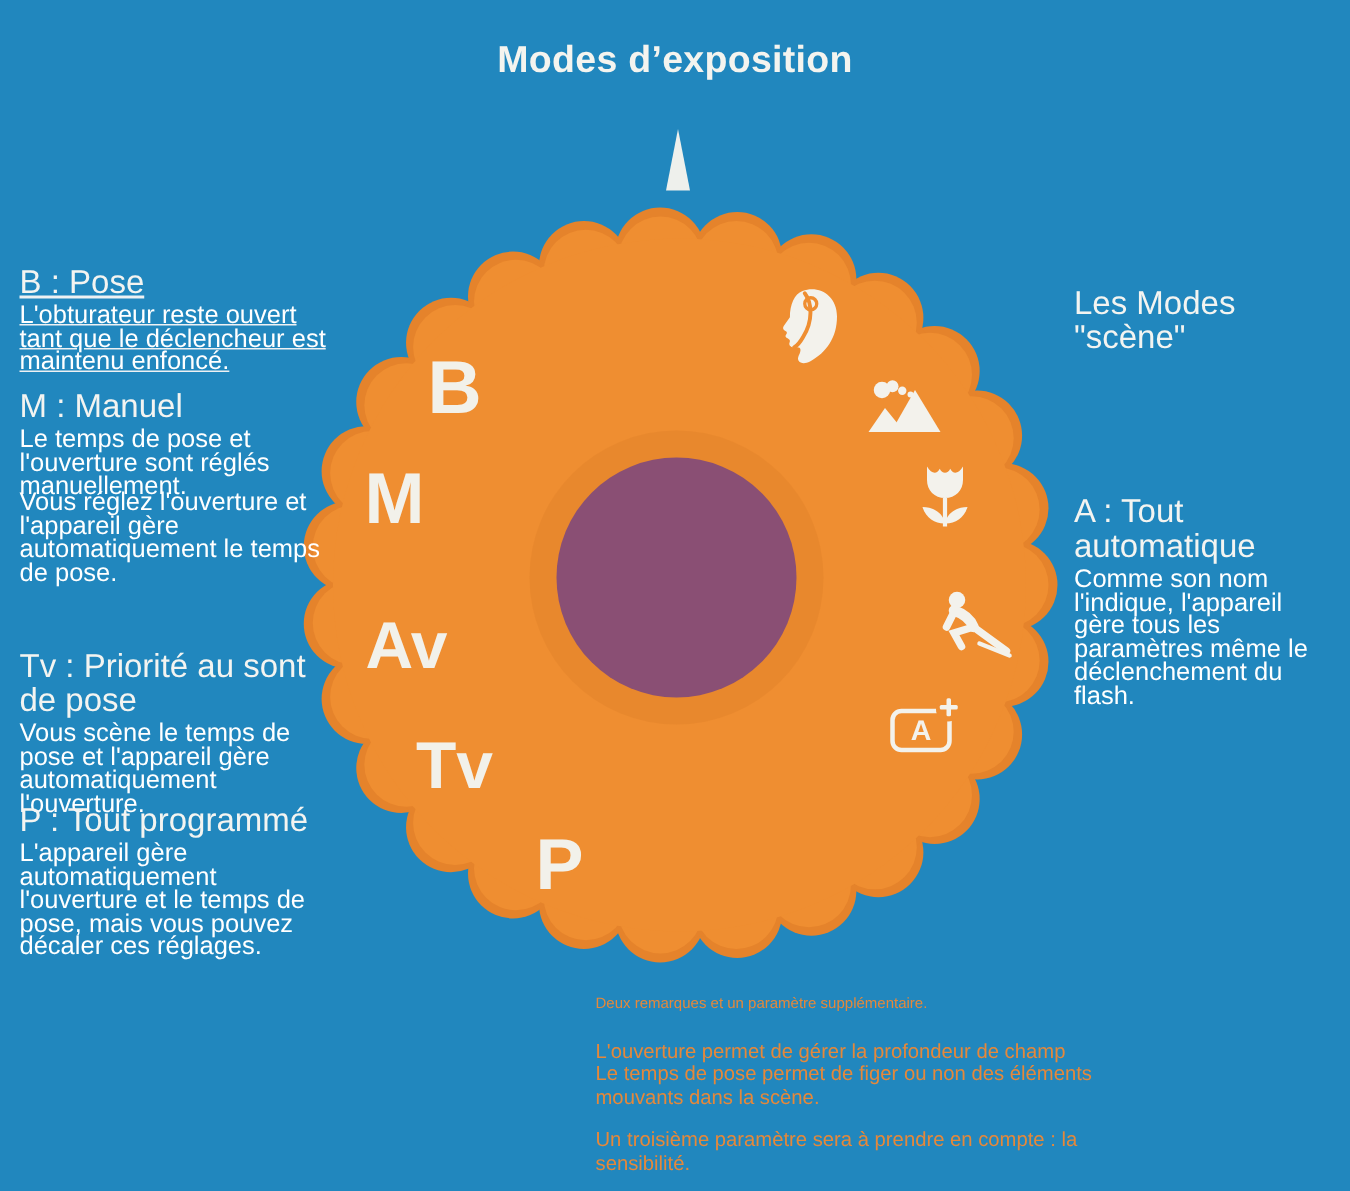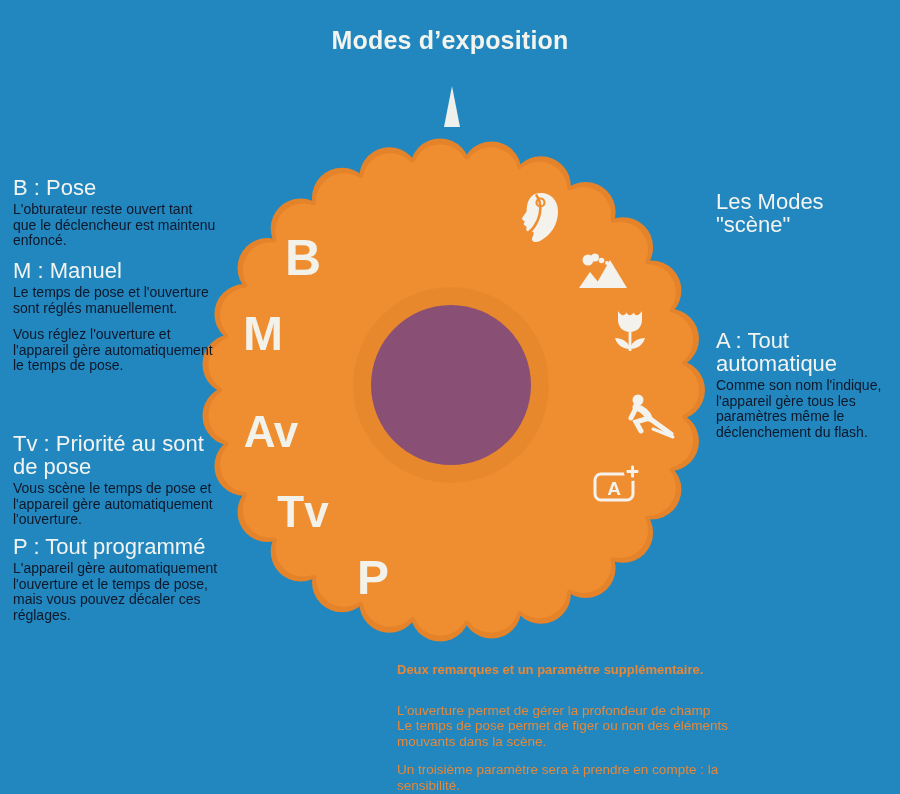--- a/index.html
+++ b/index.html
@@ -25,30 +25,30 @@
   }
   #dial{position:absolute;left:188px;top:125px;}
   .txt-col .section{position:absolute;color:#eef1f3;}
   .left-col .section{left:13px;width:206px;}
   .right-col .section{left:716px;width:172px;}
   .section h2{
     margin:0 0 3px 0;
     font-size:22px;line-height:23px;font-weight:normal;color:#f3f4f1;
   }
   .section p{
-    margin:0;font-size:14px;line-height:15.5px;color:#0f172a;
-  }
-  .sec-b{top:176px;} .sec-m{top:259px;} .sec-av{top:327px;}
+    margin:0;font-size:17px;line-height:15.5px;color:#ffffff;
+  }
+  .sec-b{top:176px;text-decoration:underline;} .sec-m{top:259px;} .sec-av{top:327px;}
   .sec-tv{top:432px;} .sec-p{top:535px;}
   .sec-scene{top:190px;} .sec-auto{top:329px;}
   .footer{
     position:absolute;left:397px;top:662px;width:342px;
     color:#e5883a;font-size:13.5px;line-height:15.5px;
   }
-  .footer .lead{font-weight:bold;margin:0 0 25px 0;font-size:13px;}
+  .footer .lead{font-weight:normal;margin:0 0 15px 0;font-size:10px;}
   .footer p{margin:0 0 13px 0;white-space:pre-line;}
   .dial-letter{
     font-family:"Liberation Sans", sans-serif;
     font-weight:bold;fill:#f2f1ea;
   }
 </style>
 </head>
 <body>
 
 <div class="stage">

